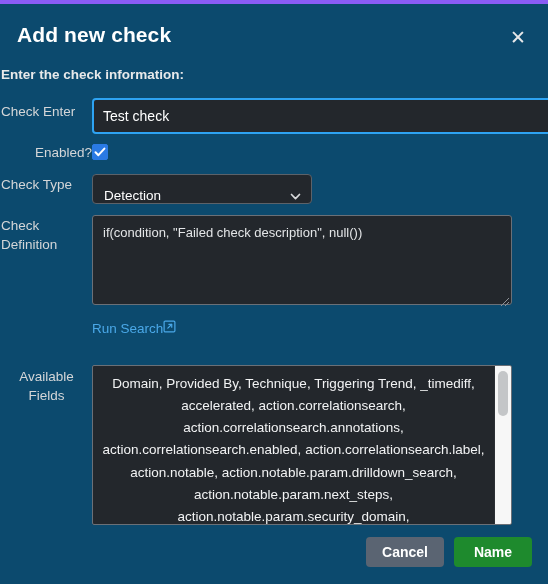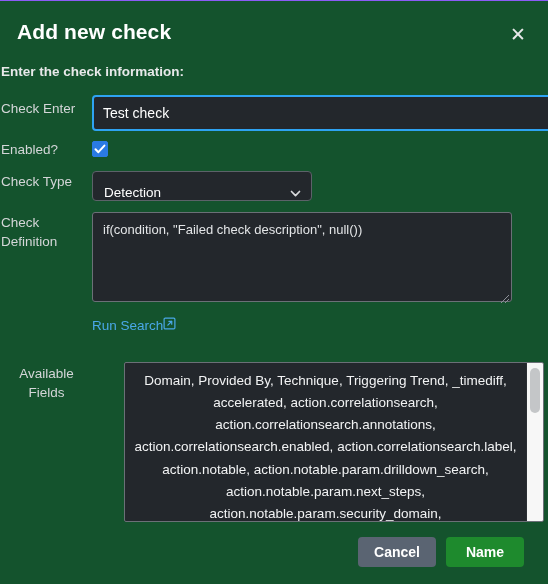--- a/index.html
+++ b/index.html
@@ -11,22 +11,22 @@
     height: 584px;
     background: #1a1d21;
     font-family: "Liberation Sans", sans-serif;
     color: #dcddde;
     overflow: hidden;
     position: relative;
   }
   .modal {
     width: 548px;
     height: 584px;
-    background: #14532d;
-    border-top: 1px solid #8b5cf6;
+    background: #0c4a6e;
+    border-top: 4px solid #8b5cf6;
     box-sizing: border-box;
     position: relative;
   }
   .modal-header {
     display: flex;
     align-items: flex-start;
     justify-content: space-between;
     padding: 18px 16px 0 17px;
   }
   .modal-title {
@@ -89,21 +89,21 @@
     font-size: 14px;
     font-family: "Liberation Sans", sans-serif;
     padding: 0 9px;
     outline: none;
   }
   .text-input::placeholder { color: #787d85; }
 
   .row-name { margin-bottom: 5px; }
 
   
-  .row-enabled { margin-bottom: 9px; }
+  .row-enabled { margin-bottom: 9px; text-align: right; }
   .checkbox {
     width: 16px;
     height: 16px;
     background: #2a7ae4;
     border: 1px solid #2a7ae4;
     border-radius: 2px;
     position: relative;
     cursor: pointer;
     margin-top: 5px;
     box-sizing: border-box;
@@ -180,21 +180,20 @@
     width: 420px;
     height: 160px;
     box-sizing: border-box;
     background: #23272c;
     border: 1px solid #6b7077;
     border-radius: 2px;
     display: flex;
     overflow: hidden;
     position: relative;
     margin-top: 2px;
-    margin-left: 32px;
   }
   .fields-text {
     flex: 1;
     padding: 7px 9px 0 9px;
     font-size: 13.5px;
     line-height: 22.3px;
     color: #f2f3f4;
     overflow: hidden;
     word-break: break-word;
   }
@@ -213,21 +212,21 @@
     height: 45px;
     background: #c4c6c8;
     border-radius: 5px;
     cursor: pointer;
   }
 
   
   .modal-footer {
     position: absolute;
     left: 0;
-    right: 8px;
+    right: 0;
     bottom: 0;
     display: flex;
     justify-content: flex-end;
     gap: 10px;
     padding: 0 16px 17px 0;
   }
   .btn {
     border: none;
     border-radius: 4px;
     font-size: 14px;

